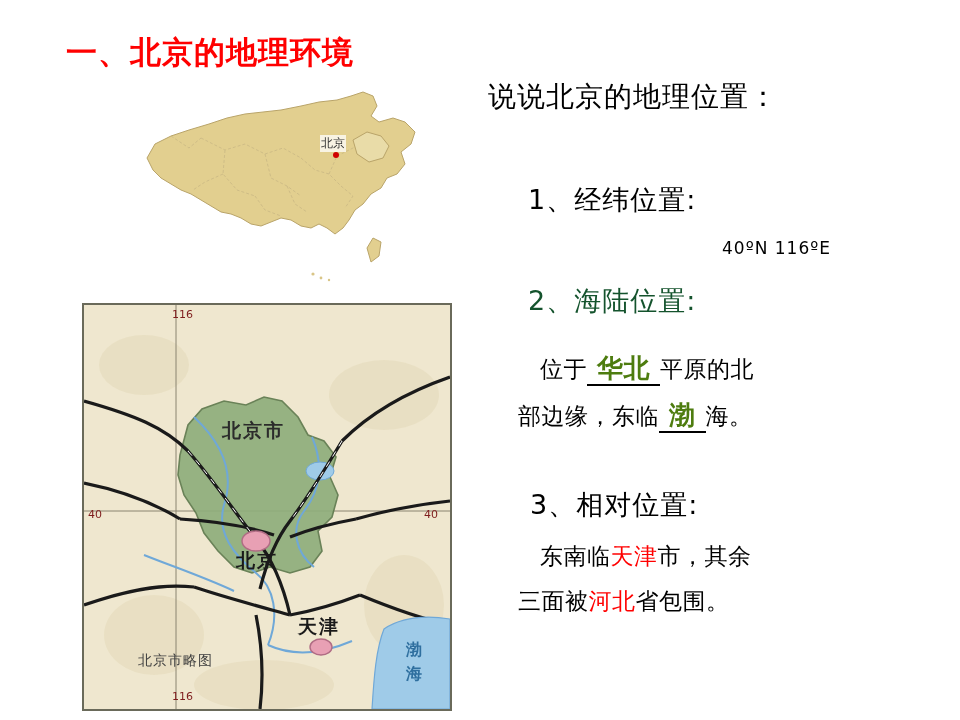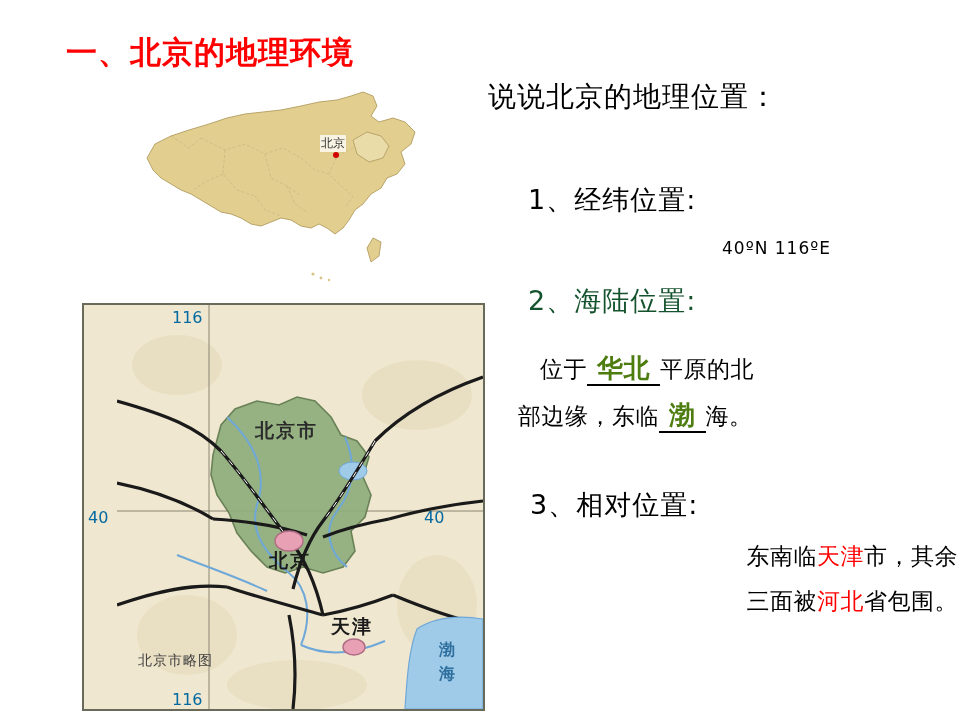--- a/index.html
+++ b/index.html
@@ -69,36 +69,35 @@
   
   .detail-map {
     position: absolute;
     left: 62px;
     top: 303px;
     width: 366px;
     height: 404px;
     border: 2px solid #6a6a5a;
     background: #efe7cf;
     overflow: hidden;
-    padding-left: 33px;
   }
   .detail-map svg { display: block; }
   .detail-caption {
     position: absolute;
     left: 118px;
     top: 652px;
     font-size: 14px;
     color: #404040;
     background: rgba(255,255,255,0.0);
     letter-spacing: 1px;
   }
   .coord-lab {
     position: absolute;
-    font-size: 16px;
-    color: #0369a1;
+    font-size: 11px;
+    color: #7f1d1d;
   }
 
   
   .right-col {
     position: absolute;
     left: 470px;
     top: 0;
     width: 490px;
     height: 720px;
   }
@@ -174,21 +173,20 @@
 
   .para3 {
     position: absolute;
     left: 48px;
     top: 534px;
     width: 440px;
     font-size: 23px;
     color: #000;
     line-height: 45px;
     letter-spacing: 0.5px;
-    text-align: right;
   }
   .para3 .indent { display: inline-block; width: 22px; }
   .red-word { color: #ff0000; }
 </style>
 </head>
 <body>
 
 <div class="left-col">
 
   <div class="section-title">一、北京的地理环境</div>

